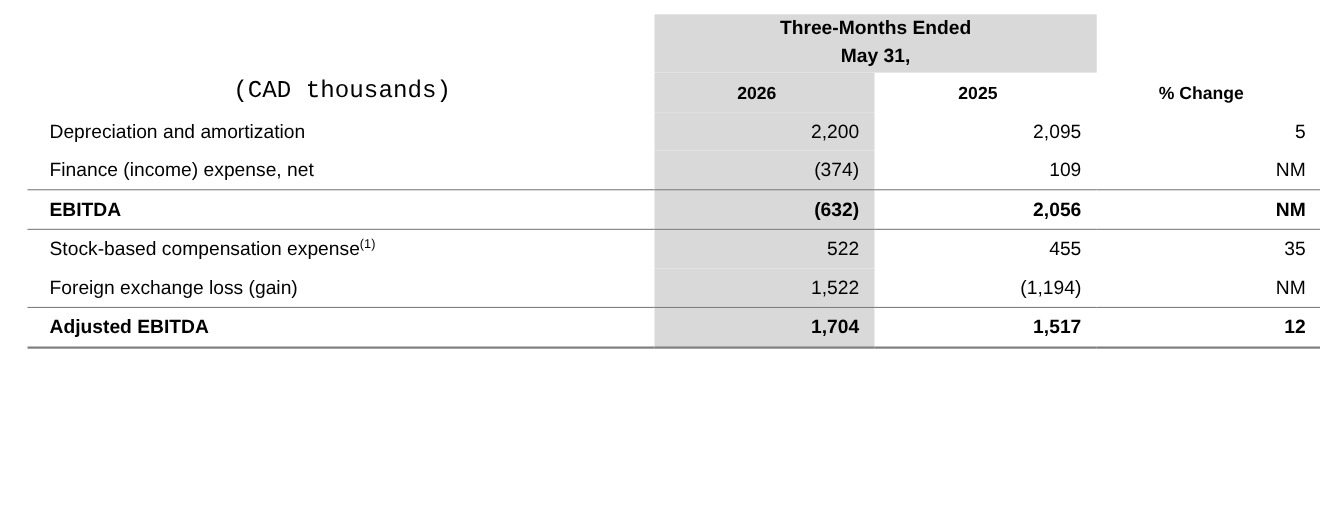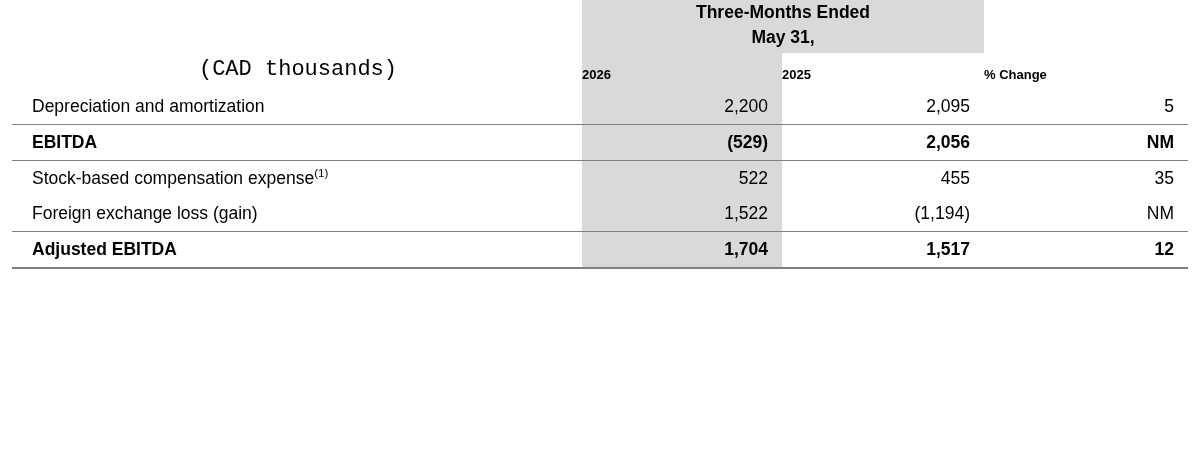--- a/index.html
+++ b/index.html
@@ -12,21 +12,21 @@
     height: 469px;
     font-family: "Liberation Sans", sans-serif;
     color: #000000;
     overflow: hidden;
   }
   .sheet {
     position: relative;
     width: 1200px;
     height: 400px;
     box-sizing: border-box;
-    padding: 0;
+    padding: 13px;
   }
   table.fin {
     width: 1176px;
     margin: 0 12px;
     border-collapse: collapse;
     table-layout: fixed;
     font-size: 17.5px;
   }
   col.c-label { width: 570px; }
   col.c-y1    { width: 200px; }
@@ -44,23 +44,23 @@
     text-align: center;
     font-weight: bold;
     font-size: 17.5px;
     line-height: 1.45;
     padding-bottom: 2px;
   }
   .hdr-group .l2 { display: block; }
 
   .colhead {
     font-weight: bold;
-    text-align: left;
+    text-align: center;
     padding: 4px 14px 7px 0;
-    font-size: 13px;
+    font-size: 16px;
   }
   .unit-head {
     text-align: center;
     padding: 4px 0 7px 2px;
     font-size: 22px;
     font-family: Liberation Mono, monospace;
   }
 
   
   .shade { background: #d9d9d9; }
@@ -112,23 +112,29 @@
         <th class="colhead">% Change</th>
       </tr>
     </thead>
     <tbody>
         <tr class="">
           <td class="lbl">Depreciation and amortization</td>
           <td class="num shade">2,200</td>
           <td class="num">2,095</td>
           <td class="num">5</td>
         </tr>
+        <tr class="">
+          <td class="lbl">Finance (income) expense, net</td>
+          <td class="num shade">(374)</td>
+          <td class="num">109</td>
+          <td class="num">NM</td>
+        </tr>
         <tr class="bold rule-thin">
           <td class="lbl">EBITDA</td>
-          <td class="num shade">(529)</td>
+          <td class="num shade">(632)</td>
           <td class="num">2,056</td>
           <td class="num">NM</td>
         </tr>
         <tr class="rule-thin">
           <td class="lbl">Stock-based compensation expense<sup>(1)</sup></td>
           <td class="num shade">522</td>
           <td class="num">455</td>
           <td class="num">35</td>
         </tr>
         <tr class="">

